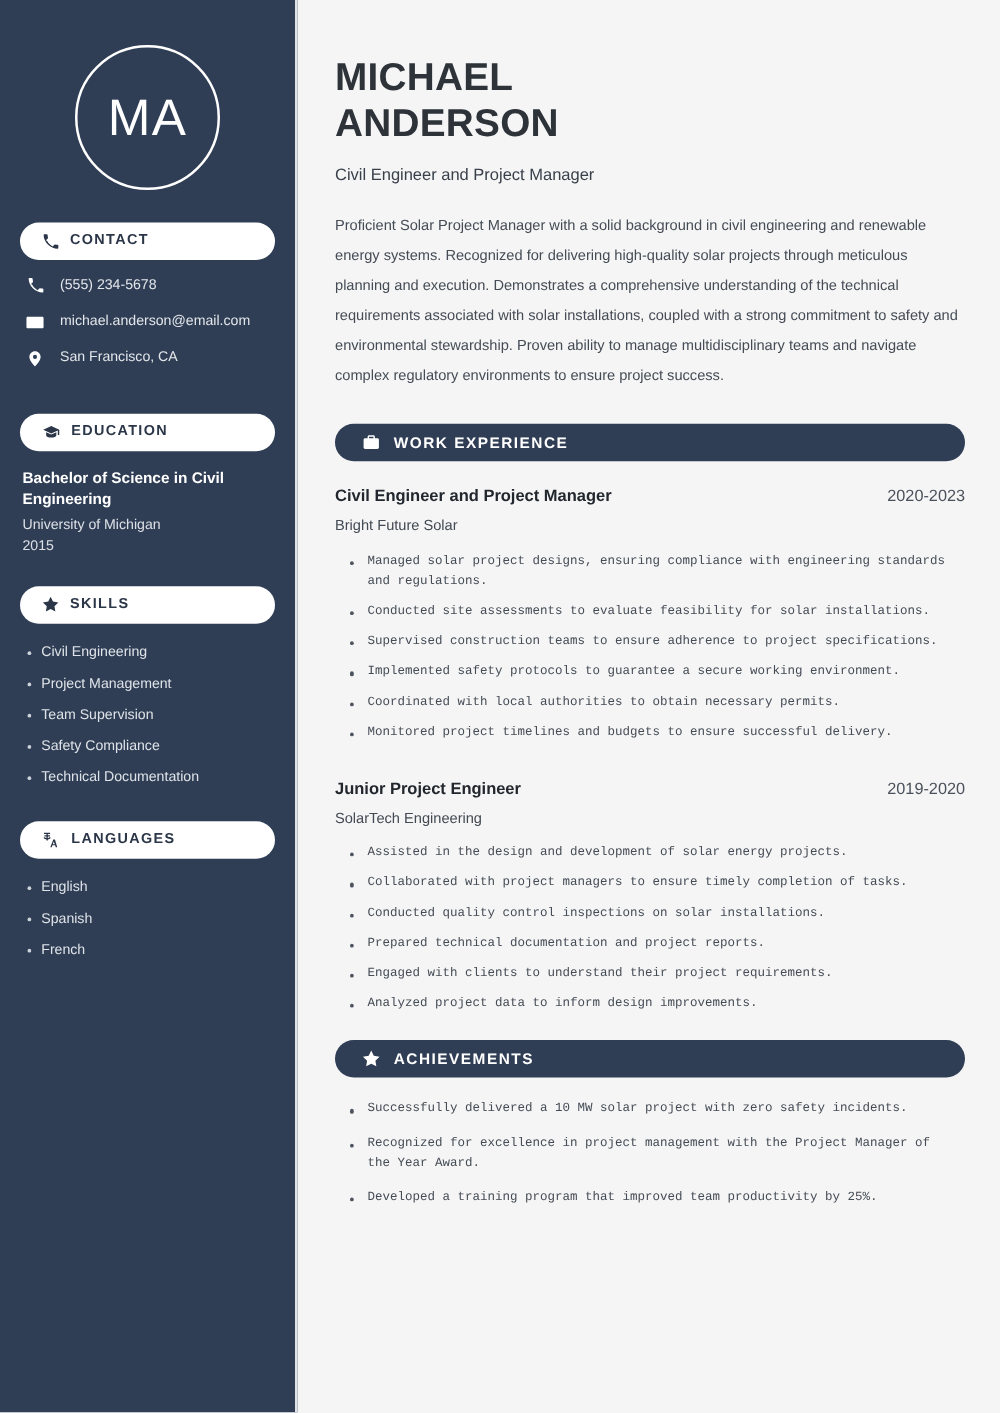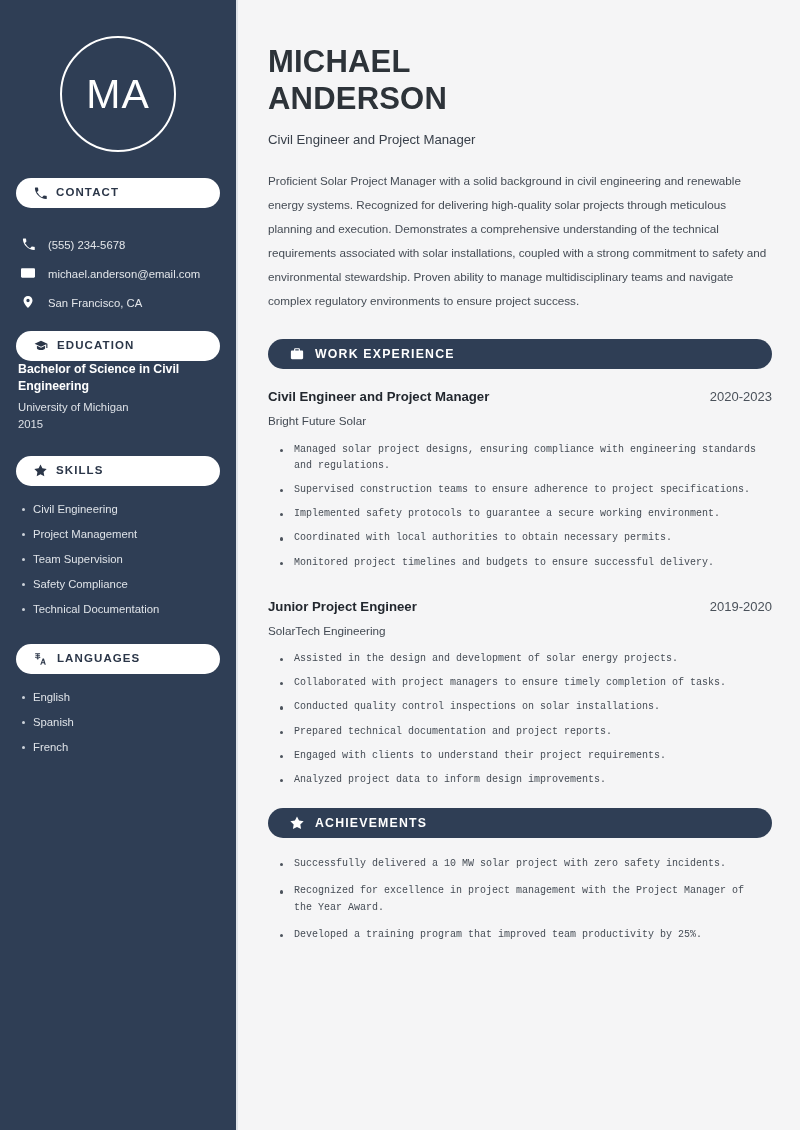--- a/index.html
+++ b/index.html
@@ -72,38 +72,38 @@
   .pill-icon { display: flex; align-items: center; justify-content: center; }
   .pill-icon svg { display: block; }
 
   .sb-section { margin-top: 22px; }
   .sb-section.first { margin-top: 26px; }
 
   
   .contact-list { margin-top: 14px; }
   .contact-row {
     display: flex;
-    align-items: flex-end;
+    align-items: flex-start;
     gap: 12px;
     padding: 0 0 0 4px;
     height: 29px;
     color: #e3e6ea;
     font-size: 11.3px;
   }
   .contact-row .ci {
     width: 16px;
     display: flex;
     align-items: center;
     justify-content: center;
     flex: 0 0 16px;
   }
   .contact-row .ci svg { display: block; }
 
   
-  .edu { padding-left: 2px; }
+  .edu { margin-top: 13px; padding-left: 2px; }
   .edu-degree {
     color: #ffffff;
     font-size: 12.3px;
     font-weight: bold;
     line-height: 1.42;
   }
   .edu-school {
     color: #dce0e6;
     font-size: 11.3px;
     line-height: 1.55;
@@ -371,20 +371,21 @@
       </div>
 
       <div class="job">
         <div class="job-head">
           <div class="job-title">Civil Engineer and Project Manager</div>
           <div class="job-dates">2020-2023</div>
         </div>
         <div class="job-company">Bright Future Solar</div>
         <ul class="bullets">
           <li>Managed solar project designs, ensuring compliance with engineering standards and regulations.</li>
+          <li>Conducted site assessments to evaluate feasibility for solar installations.</li>
           <li>Supervised construction teams to ensure adherence to project specifications.</li>
           <li>Implemented safety protocols to guarantee a secure working environment.</li>
           <li>Coordinated with local authorities to obtain necessary permits.</li>
           <li>Monitored project timelines and budgets to ensure successful delivery.</li>
         </ul>
       </div>
 
       <div class="job">
         <div class="job-head">
           <div class="job-title">Junior Project Engineer</div>

